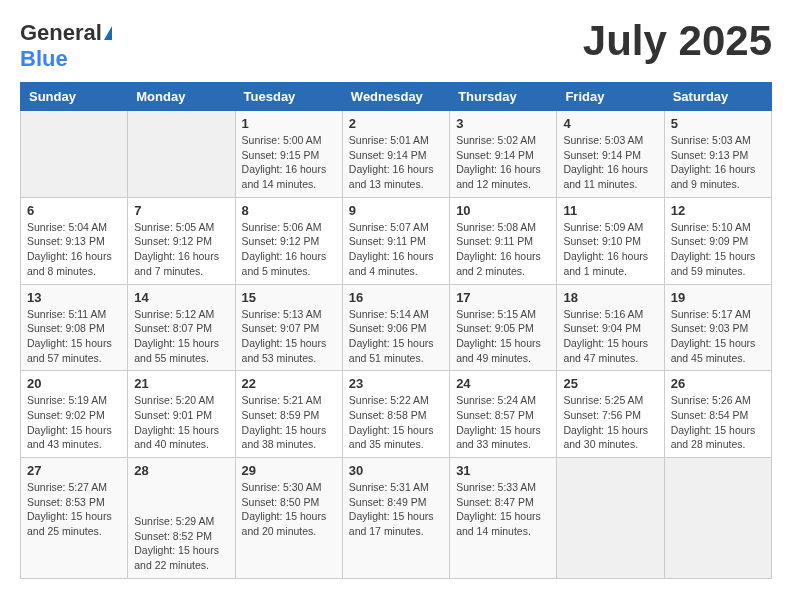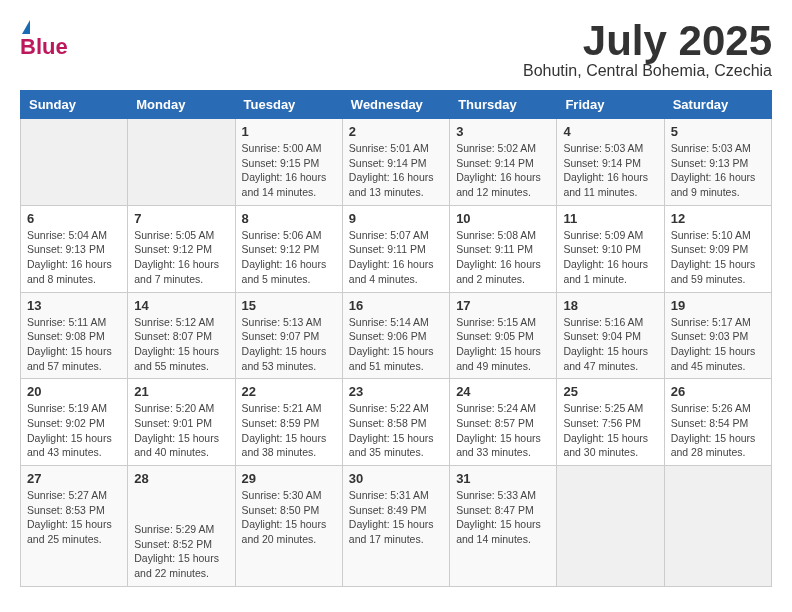--- a/index.html
+++ b/index.html
@@ -22,21 +22,21 @@
       align-items: flex-start;
     }
     .logo-general {
       font-size: 22px;
       font-weight: bold;
       color: #333;
     }
     .logo-blue {
       font-size: 22px;
       font-weight: bold;
-      color: #be185d;
+      color: #3b82f6;
     }
     .logo-icon {
       display: inline-block;
       width: 0;
       height: 0;
       border-left: 8px solid transparent;
       border-bottom: 14px solid #1a6bb5;
       margin-left: 2px;
       vertical-align: middle;
     }
@@ -98,27 +98,27 @@
     .empty {
       background: #f0f0f0 !important;
     }
   </style>
 </head>
 <body>
 
 <div class="header">
   <div class="logo">
     <div class="logo-row">
+      <span class="logo-general">General</span>
       <span class="logo-icon"></span>
     </div>
     <span class="logo-blue">Blue</span>
   </div>
   <div class="title-block">
     <div class="month-title">July 2025</div>
-    <div class="location">Bohutin, Central Bohemia, Czechia</div>
   </div>
 </div>
 
 <table class="calendar">
   <thead>
     <tr>
     <th>Sunday</th>
         <th>Monday</th>
         <th>Tuesday</th>
         <th>Wednesday</th>

